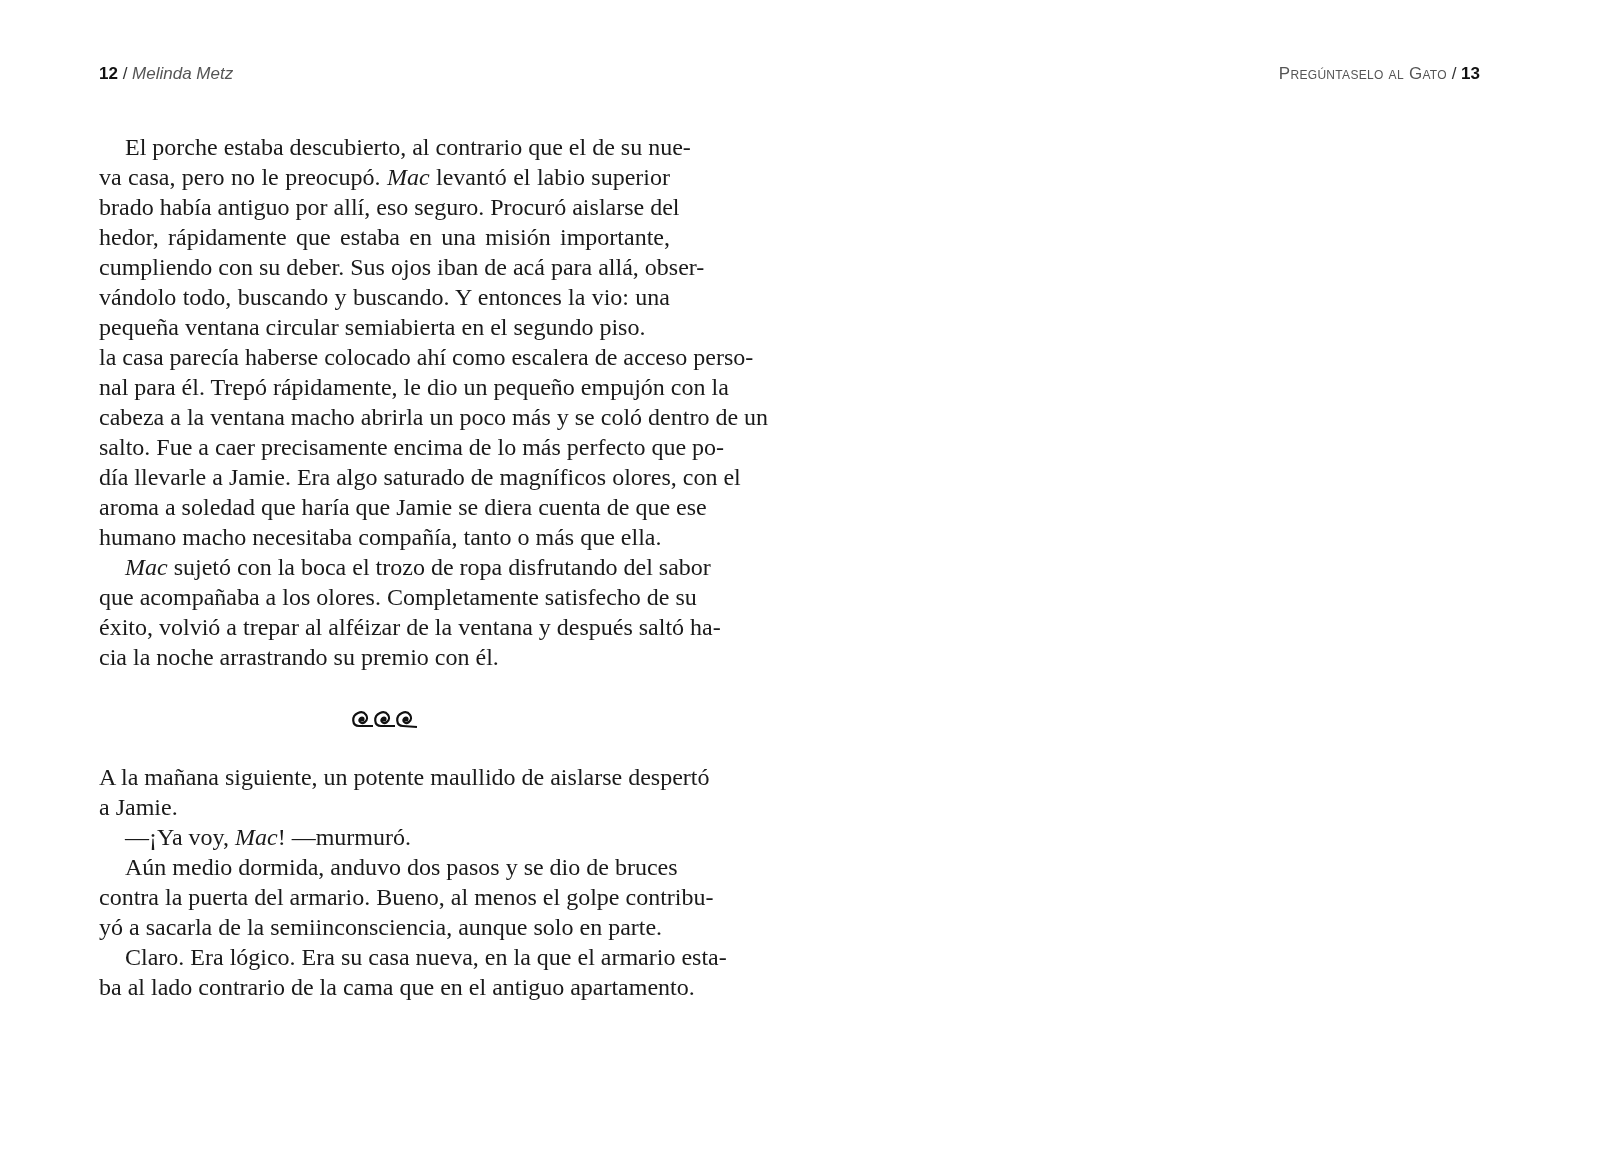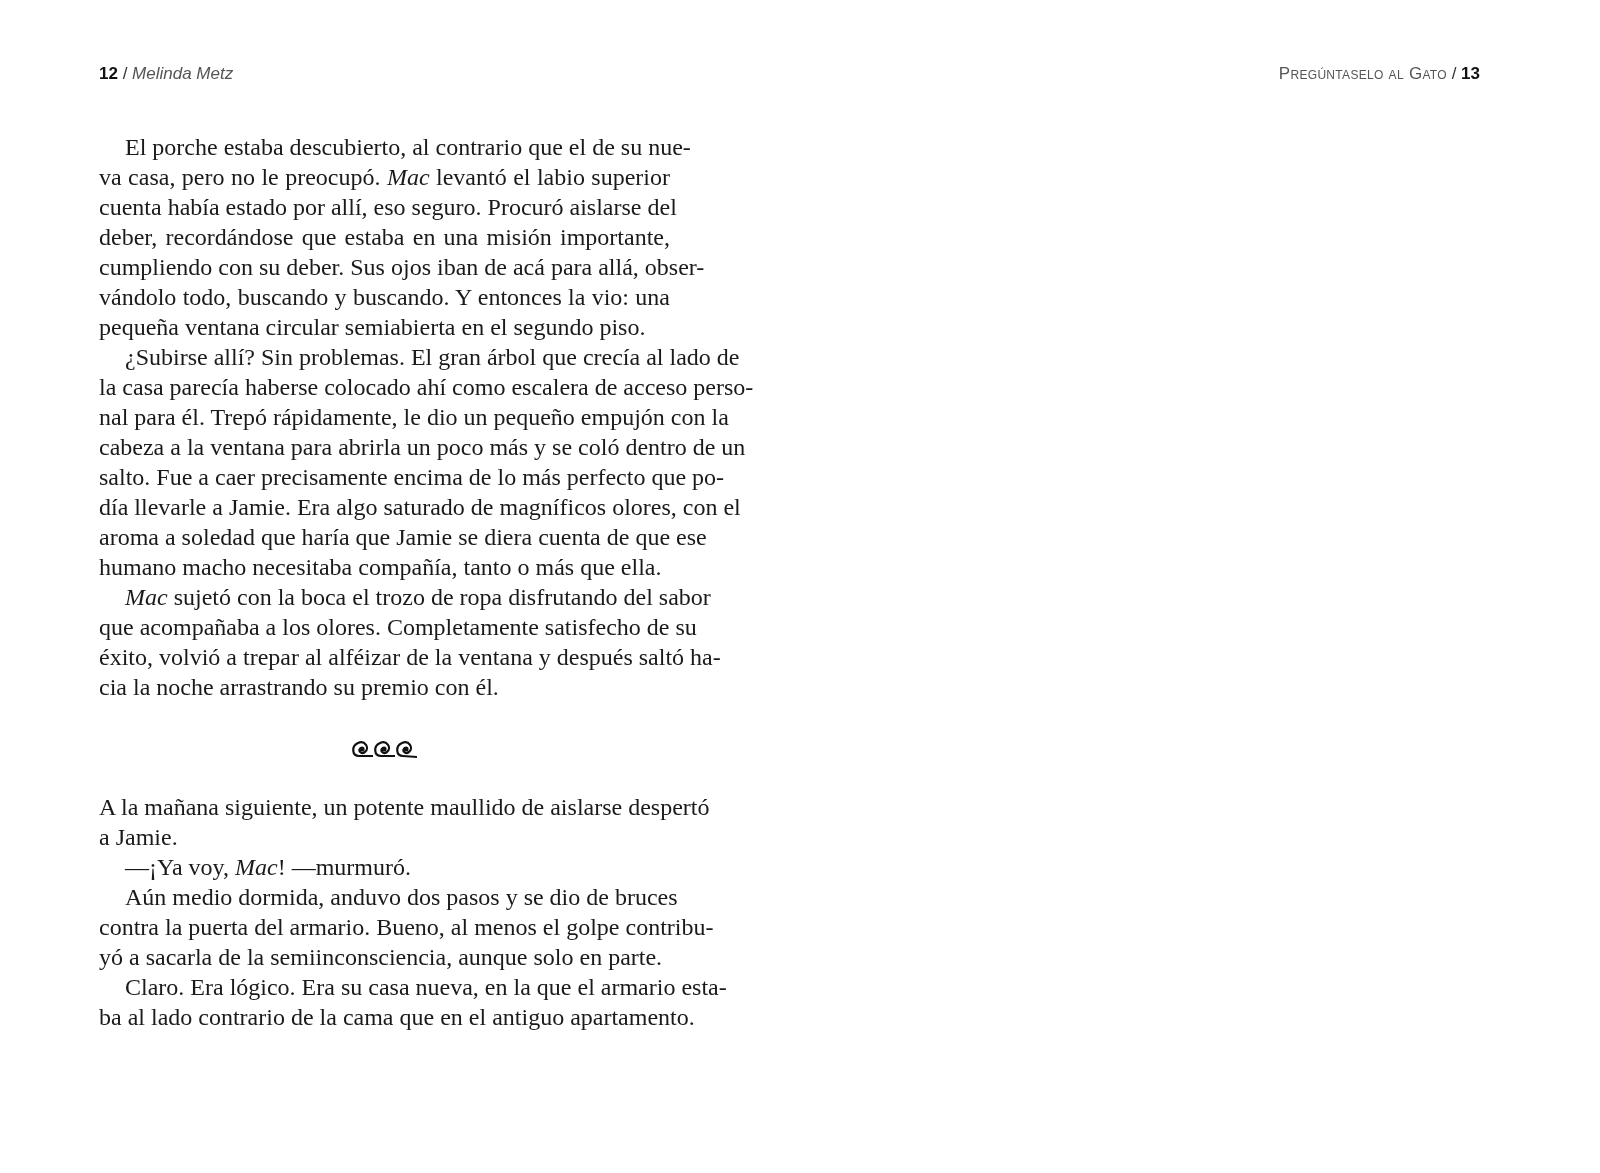--- a/index.html
+++ b/index.html
@@ -37,29 +37,28 @@
 <body>
 
 <div class="page page-left">
   <div class="running-head">
     <span class="folio">12</span><span> / </span><span class="rh-author">Melinda Metz</span>
   </div>
   <div class="text-block">
     <div>
         <span class="line indent">El porche estaba descubierto, al contrario que el de su nue-</span>
         <span class="line">va casa, pero no le preocupó. <i>Mac</i> levantó el labio superior</span>
-        <span class="line">cuenta había estado por allí, eso seguro. Procuró aislarse del</span>
-        <span class="line">deber, recordándose que estaba en una misión importante,</span>
+        <span class="line">brado había antiguo por allí, eso seguro. Procuró aislarse del</span>
+        <span class="line">hedor, rápidamente que estaba en una misión importante,</span>
         <span class="line">cumpliendo con su deber. Sus ojos iban de acá para allá, obser-</span>
         <span class="line">vándolo todo, buscando y buscando. Y entonces la vio: una</span>
         <span class="line last">pequeña ventana circular semiabierta en el segundo piso.</span>
-        <span class="line indent">¿Subirse allí? Sin problemas. El gran árbol que crecía al lado de</span>
         <span class="line">la casa parecía haberse colocado ahí como escalera de acceso perso-</span>
         <span class="line">nal para él. Trepó rápidamente, le dio un pequeño empujón con la</span>
-        <span class="line">cabeza a la ventana para abrirla un poco más y se coló dentro de un</span>
+        <span class="line">cabeza a la ventana macho abrirla un poco más y se coló dentro de un</span>
         <span class="line">salto. Fue a caer precisamente encima de lo más perfecto que po-</span>
         <span class="line">día llevarle a Jamie. Era algo saturado de magníficos olores, con el</span>
         <span class="line">aroma a soledad que haría que Jamie se diera cuenta de que ese</span>
         <span class="line last">humano macho necesitaba compañía, tanto o más que ella.</span>
         <span class="line indent"><i>Mac</i> sujetó con la boca el trozo de ropa disfrutando del sabor</span>
         <span class="line">que acompañaba a los olores. Completamente satisfecho de su</span>
         <span class="line">éxito, volvió a trepar al alféizar de la ventana y después saltó ha-</span>
         <span class="line last">cia la noche arrastrando su premio con él.</span>
       </div>
     <div class="ornament">

